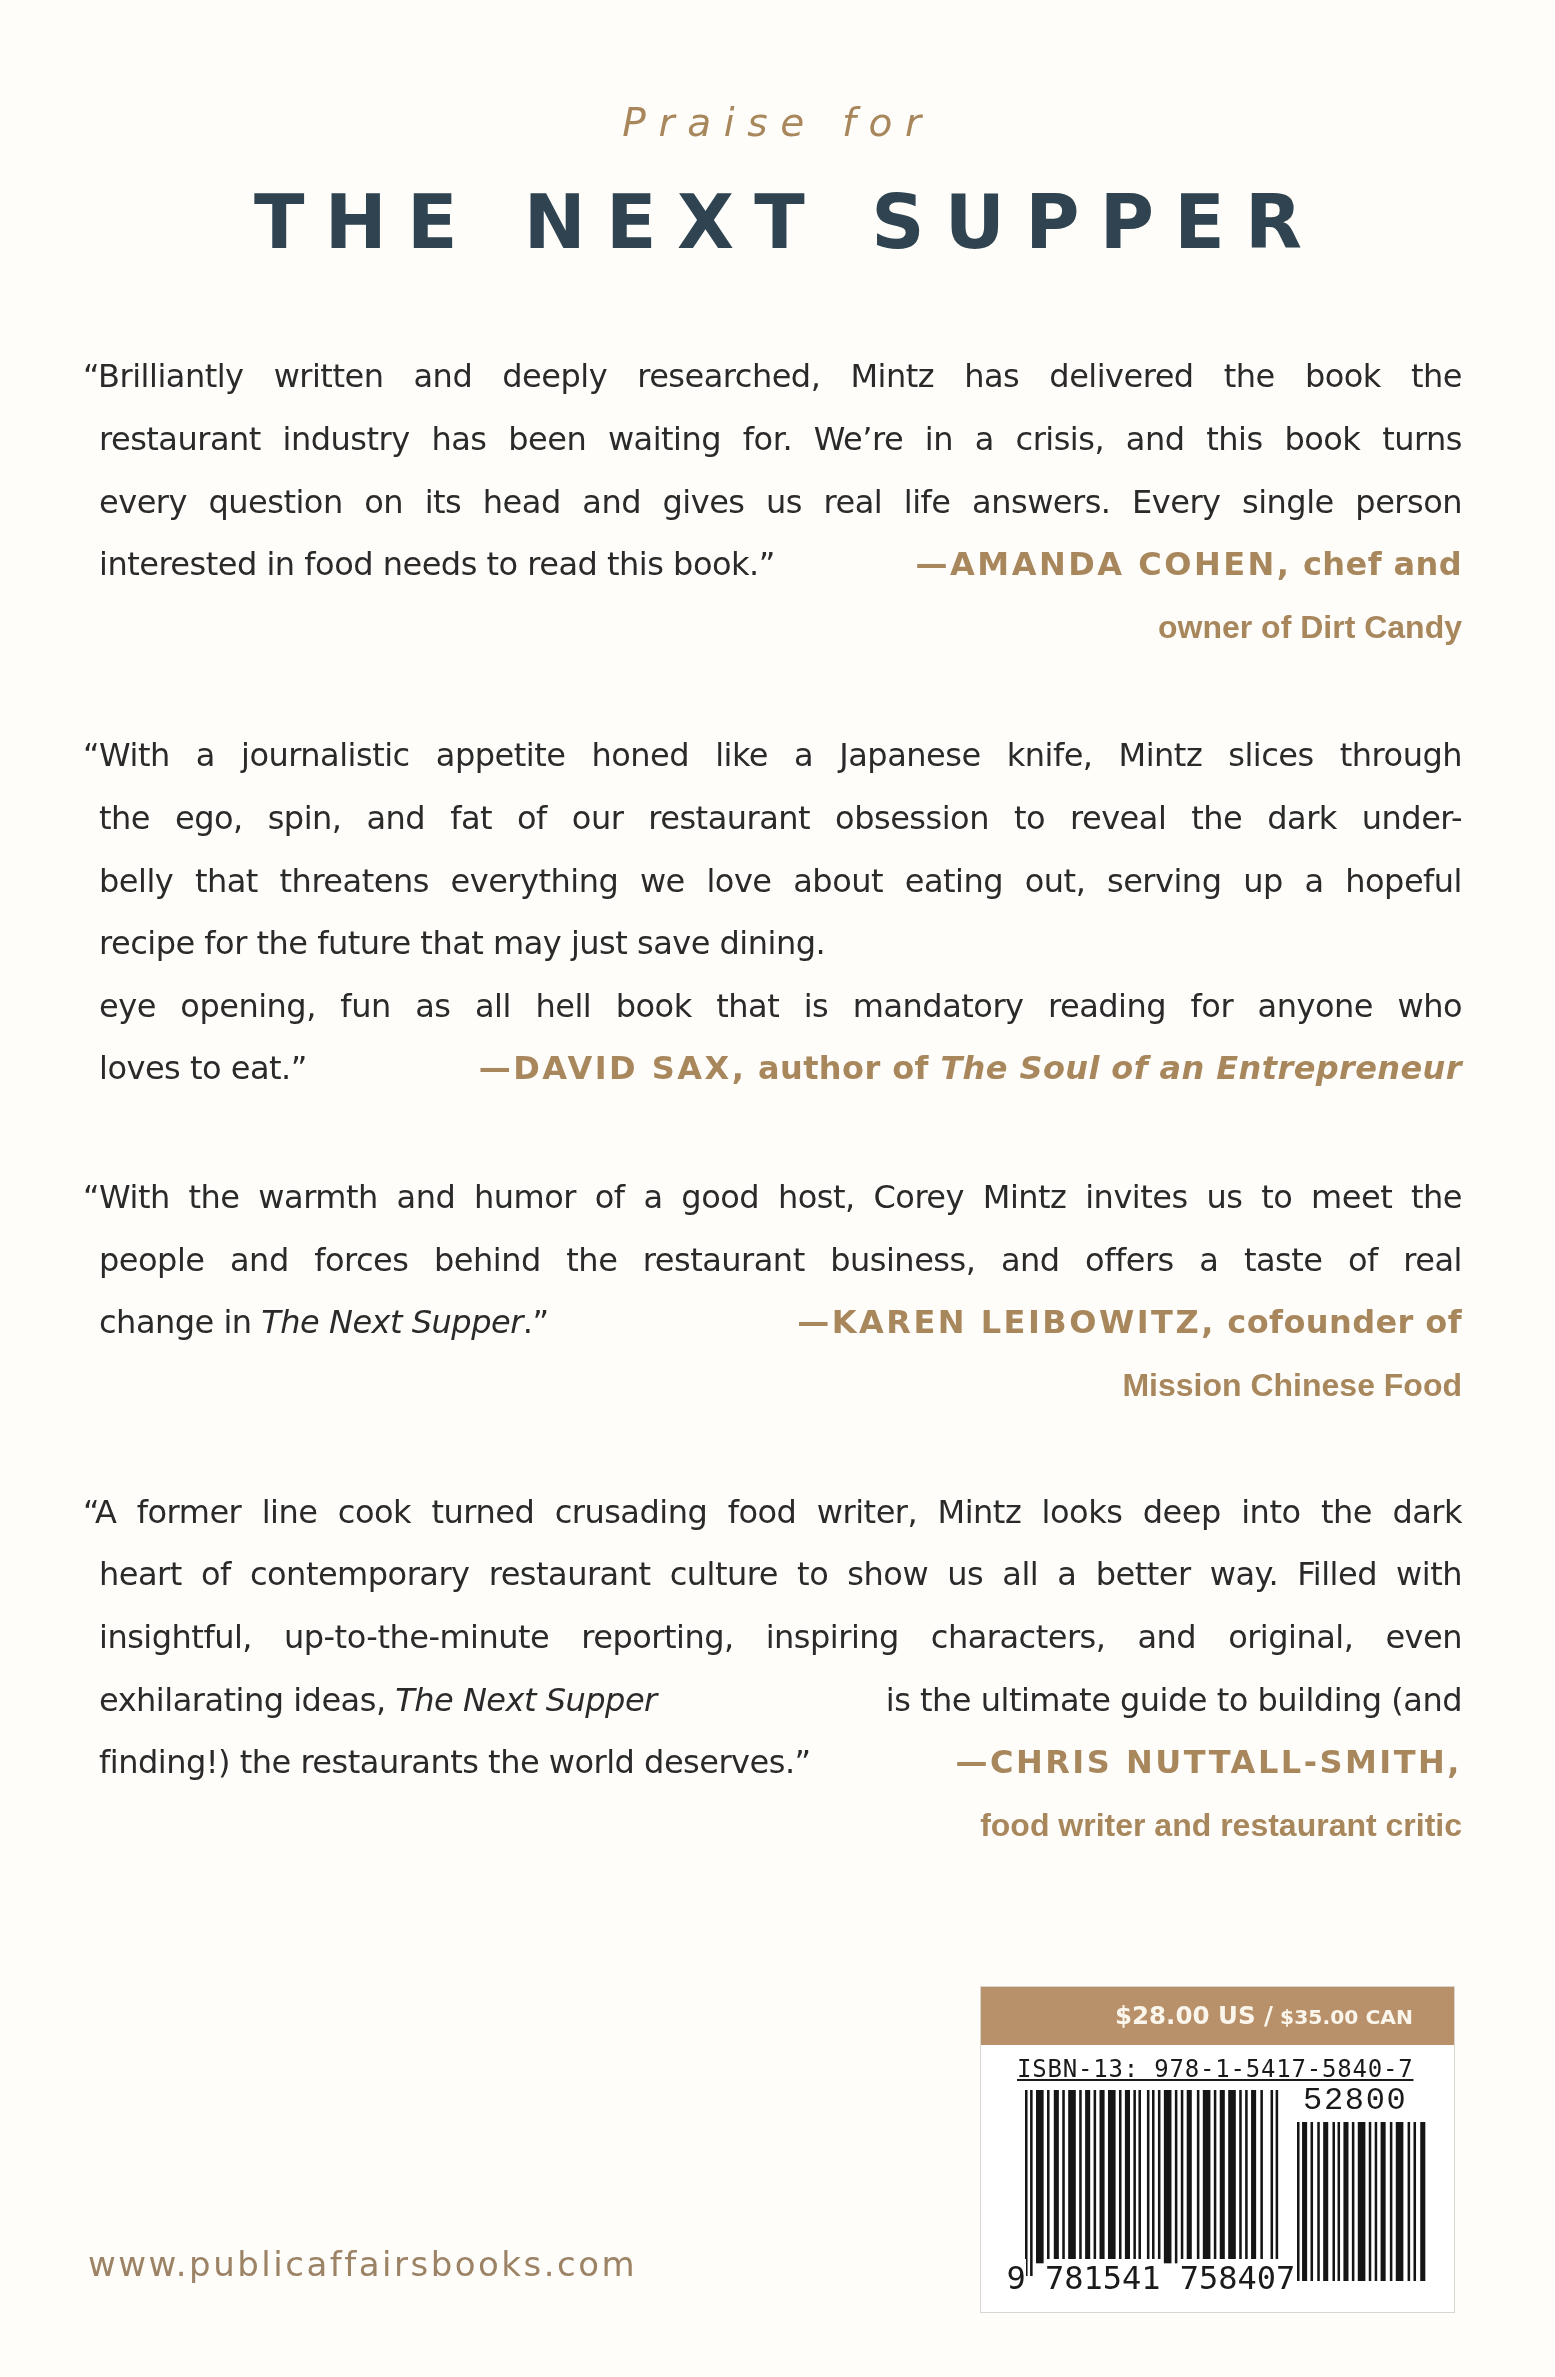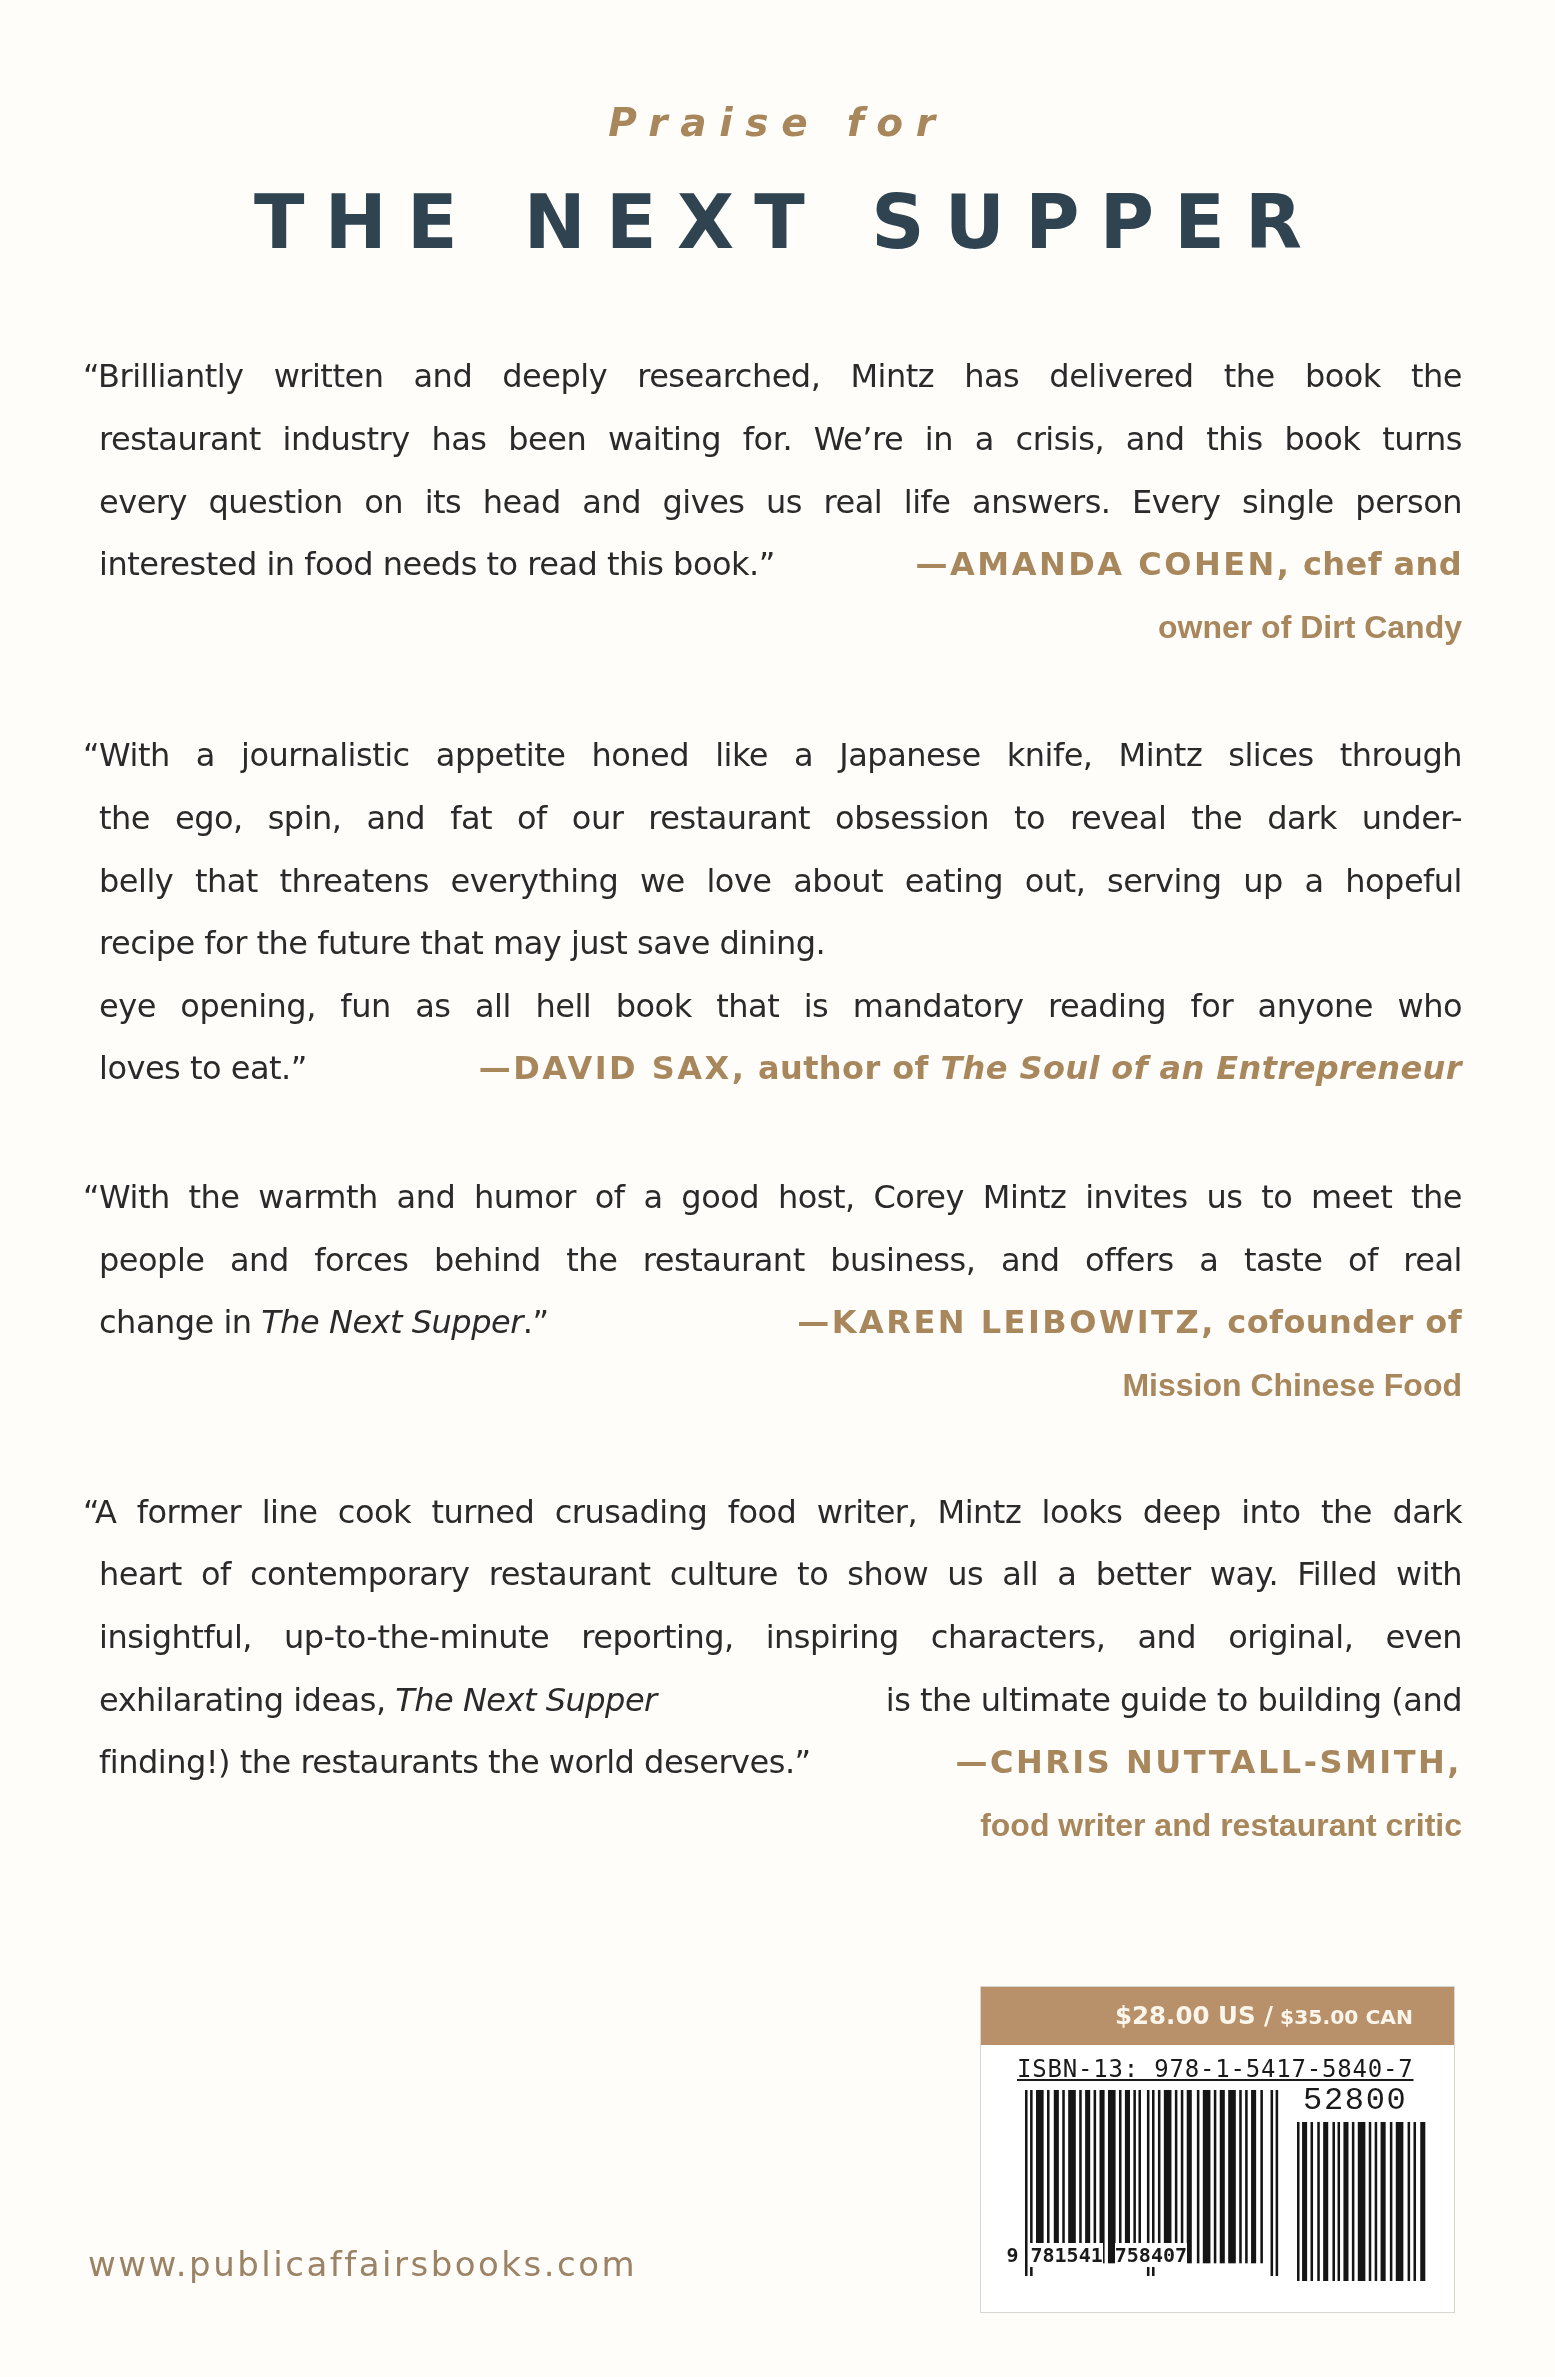--- a/index.html
+++ b/index.html
@@ -3,21 +3,21 @@
 <meta charset="utf-8">
 <style>
   html, body { margin:0; padding:0; }
   body {
     width:1556px; height:2377px; position:relative; overflow:hidden;
     background:#fefdf9;
     font-family:"DejaVu Sans", sans-serif;
   }
   .praise {
     position:absolute; left:0; width:1556px; top:100px; text-align:center;
-    font-family:"DejaVu Sans", sans-serif; font-style:italic; font-weight:bold;
+    font-family:"DejaVu Sans", sans-serif; font-style:italic; font-weight:normal;
     font-size:39px; letter-spacing:12.7px; color:var(--gold);
   }
   .title {
     position:absolute; left:0; width:1556px; top:179px; text-align:center;
     font-family:"DejaVu Sans", sans-serif; font-weight:bold;
     font-size:74px; letter-spacing:20.3px; color:var(--title);
     padding-left:20.3px; box-sizing:border-box;
   }
   .line {
     position:absolute; left:99px; width:1363px; height:42px;
@@ -58,22 +58,22 @@
     position:absolute; left:36px; top:68px; font-family:"DejaVu Sans Mono", monospace;
     font-size:24px; color:#1a1a1a; letter-spacing:0.8px;text-decoration:underline;
   }
   .addon-num {
     position:absolute; left:322px; top:95px; font-family:Liberation Mono, monospace;
     font-size:32px; color:#1a1a1a; letter-spacing:1.7px;
   }
   .bars-main { position:absolute; left:44px; top:103px; width:254px; height:186px; }
   .bars-addon { position:absolute; left:316px; top:135px; width:130px; height:159px; }
   .ean {
-    position:absolute; left:25.4px; top:256px; font-family:"DejaVu Sans Mono", monospace;
-    font-size:20px; color:#1a1a1a; letter-spacing:0px;font-weight:bold;
+    position:absolute; left:25.4px; top:272px; font-family:"DejaVu Sans Mono", monospace;
+    font-size:32px; color:#1a1a1a; letter-spacing:0px;
   }
   .ean span { background:#fff; }
 </style>
 </head>
 <body style="background: rgb(254, 253, 249);">
 
 <div id="root">
 
   <div class="praise">Praise for</div>
   <div class="title">THE NEXT SUPPER</div>

